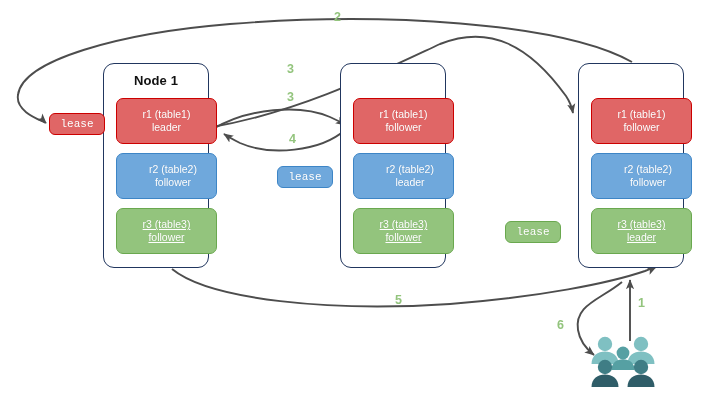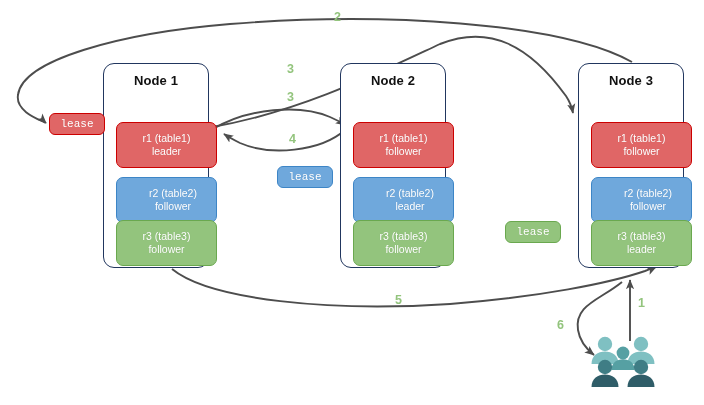--- a/index.html
+++ b/index.html
@@ -60,26 +60,25 @@
     border-radius: 7px;
     display: flex;
     flex-direction: column;
     align-items: center;
     justify-content: center;
     color: #ffffff;
     font-size: 10.5px;
     line-height: 13px;
     text-align: center;
     text-shadow: 0 0 1px rgba(0,0,0,0.12);
-    margin-top: 24px;
   }
   .replica .l1, .replica .l2 { display: block; }
   .rep-0 { top: 34px; }
   .rep-1 { top: 89px; padding-left: 13px; }
-  .rep-2 { top: 132px; }
+  .rep-2 { top: 144px; text-decoration: underline; }
 
   .c-red    { background: #e06666; border: 1.4px solid #cc0000; }
   .c-blue   { background: #6fa8dc; border: 1.4px solid #3d85c6; }
   .c-green  { background: #93c47d; border: 1.4px solid #6aa84f; }
 
   
   .lease {
     position: absolute;
     box-sizing: border-box;
     width: 56px;
@@ -165,37 +164,35 @@
       <span class="l1">r2 (table2)</span>
       <span class="l2">follower</span>
     </div>
     <div class="replica rep-2 c-green">
       <span class="l1">r3 (table3)</span>
       <span class="l2">follower</span>
     </div>
   </div>
 
   <div class="node-box" id="node-2">
-    <div class="node-title">Node 2</div>
     <div class="replica rep-0 c-red">
       <span class="l1">r1 (table1)</span>
       <span class="l2">follower</span>
     </div>
     <div class="replica rep-1 c-blue">
       <span class="l1">r2 (table2)</span>
       <span class="l2">leader</span>
     </div>
     <div class="replica rep-2 c-green">
       <span class="l1">r3 (table3)</span>
       <span class="l2">follower</span>
     </div>
   </div>
 
   <div class="node-box" id="node-3">
-    <div class="node-title">Node 3</div>
     <div class="replica rep-0 c-red">
       <span class="l1">r1 (table1)</span>
       <span class="l2">follower</span>
     </div>
     <div class="replica rep-1 c-blue">
       <span class="l1">r2 (table2)</span>
       <span class="l2">follower</span>
     </div>
     <div class="replica rep-2 c-green">
       <span class="l1">r3 (table3)</span>

